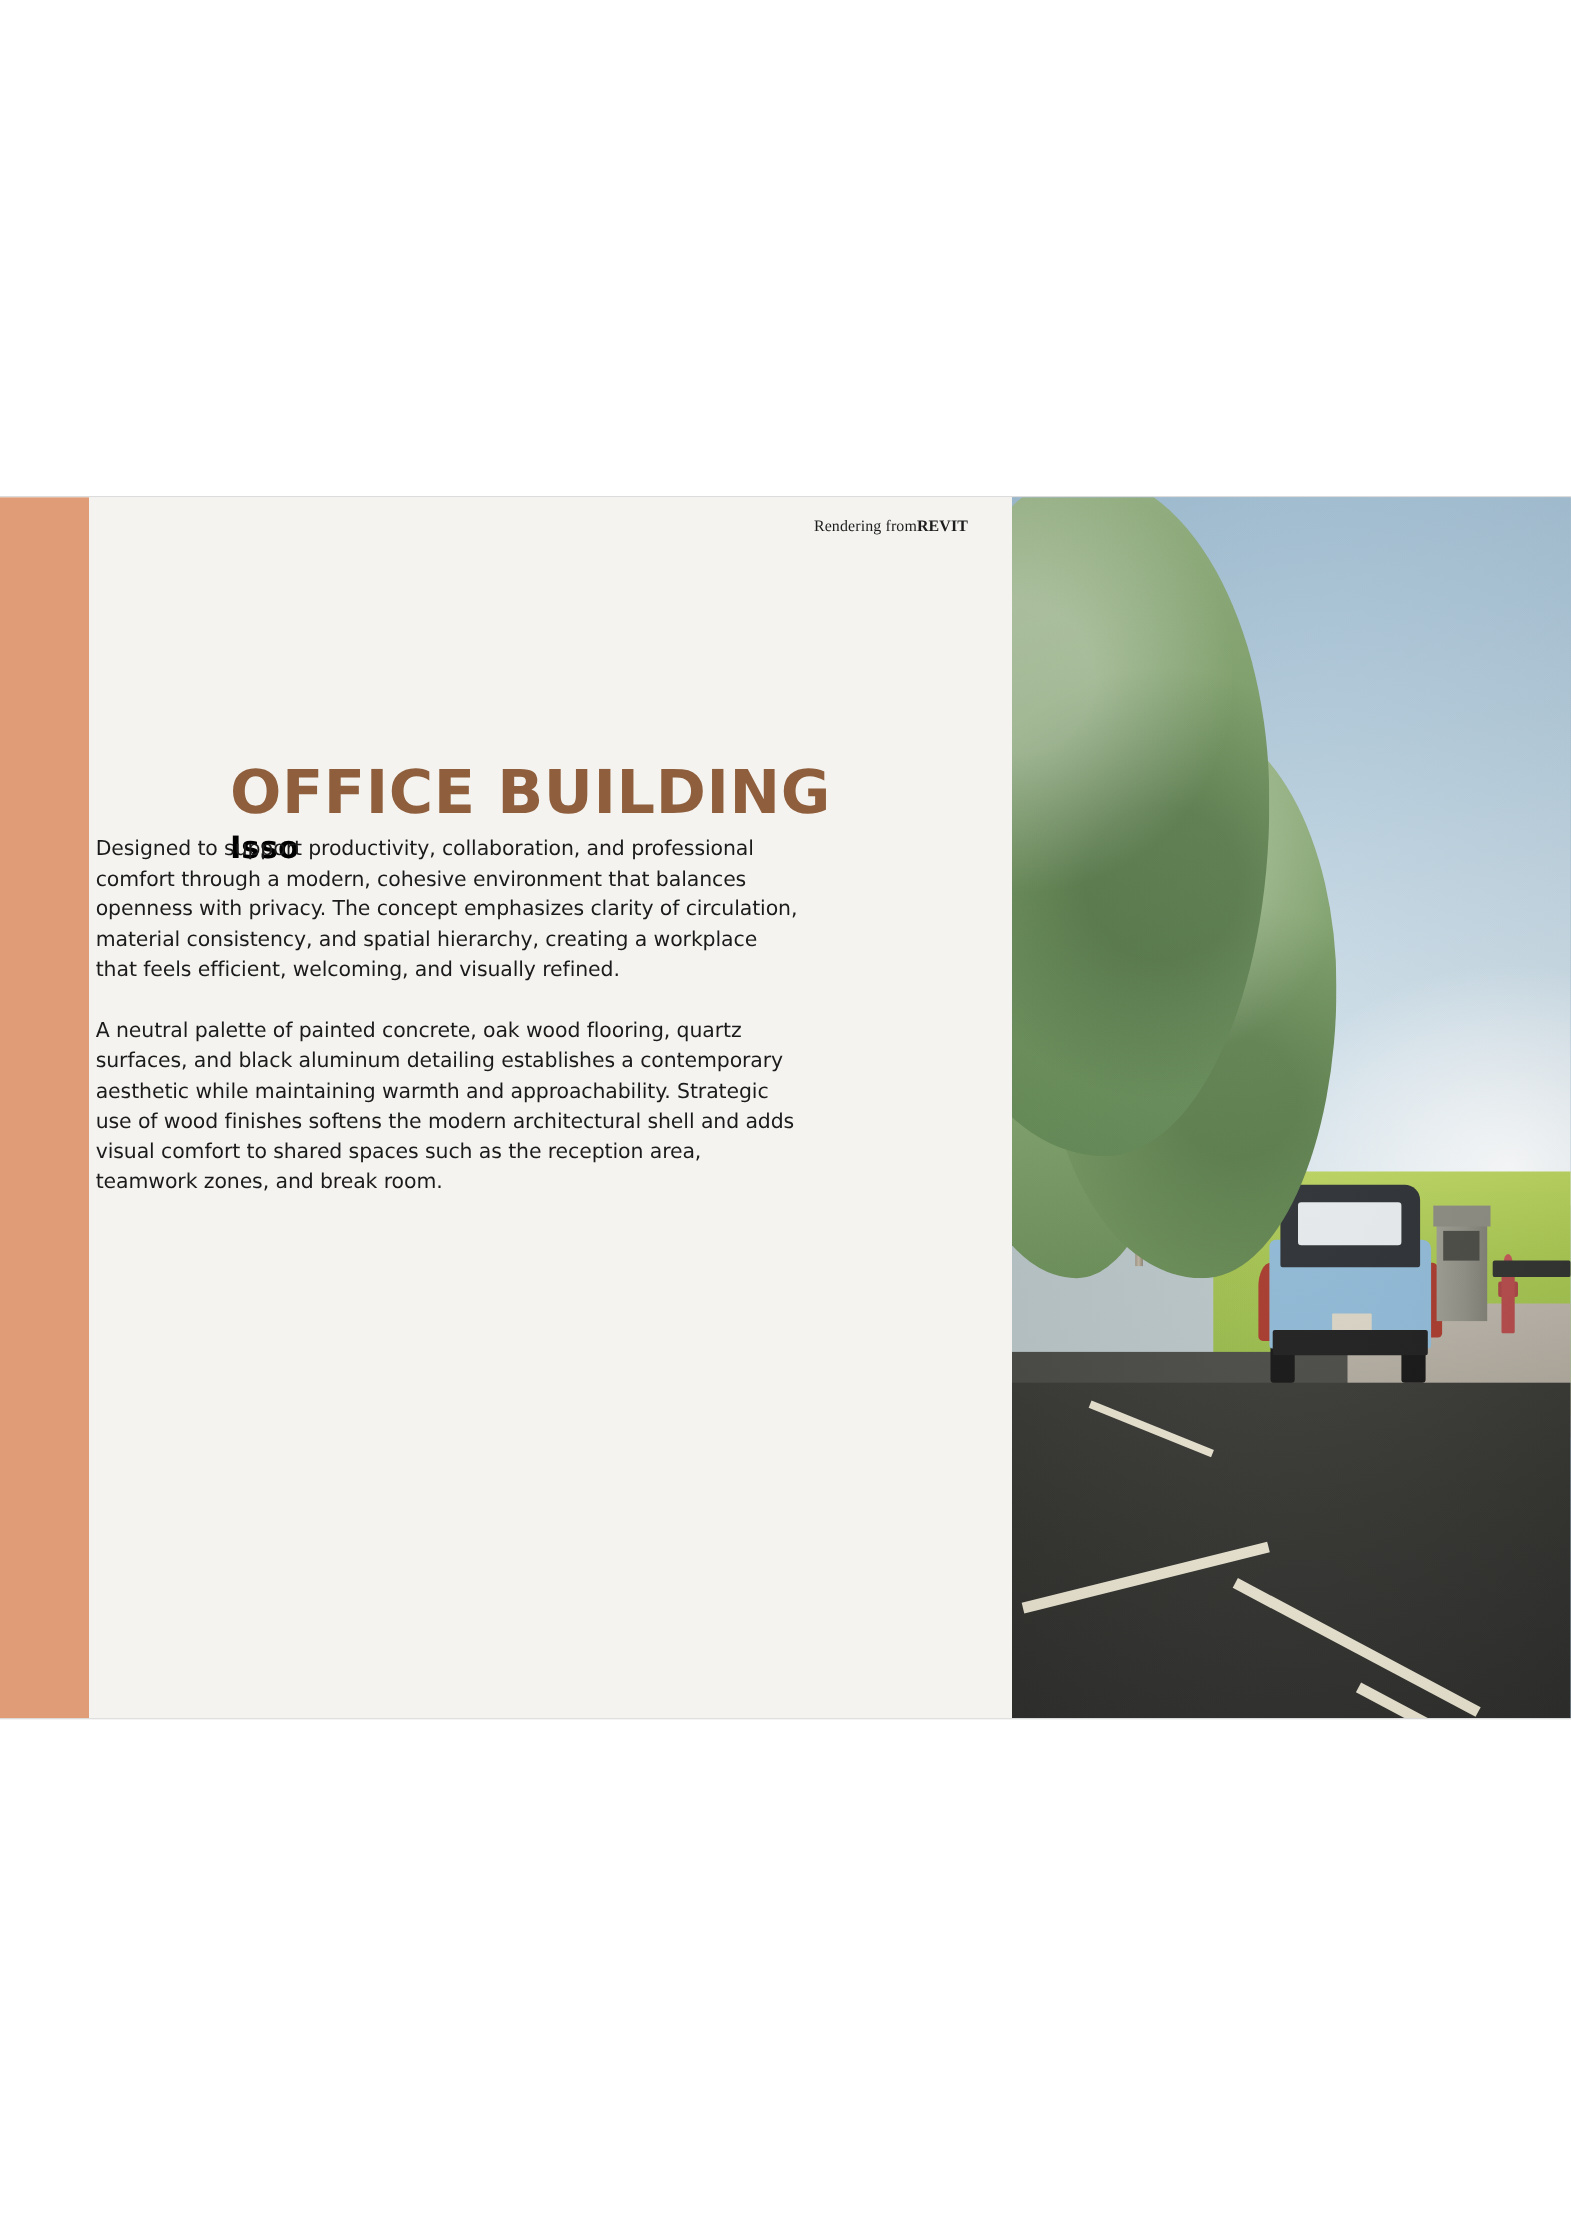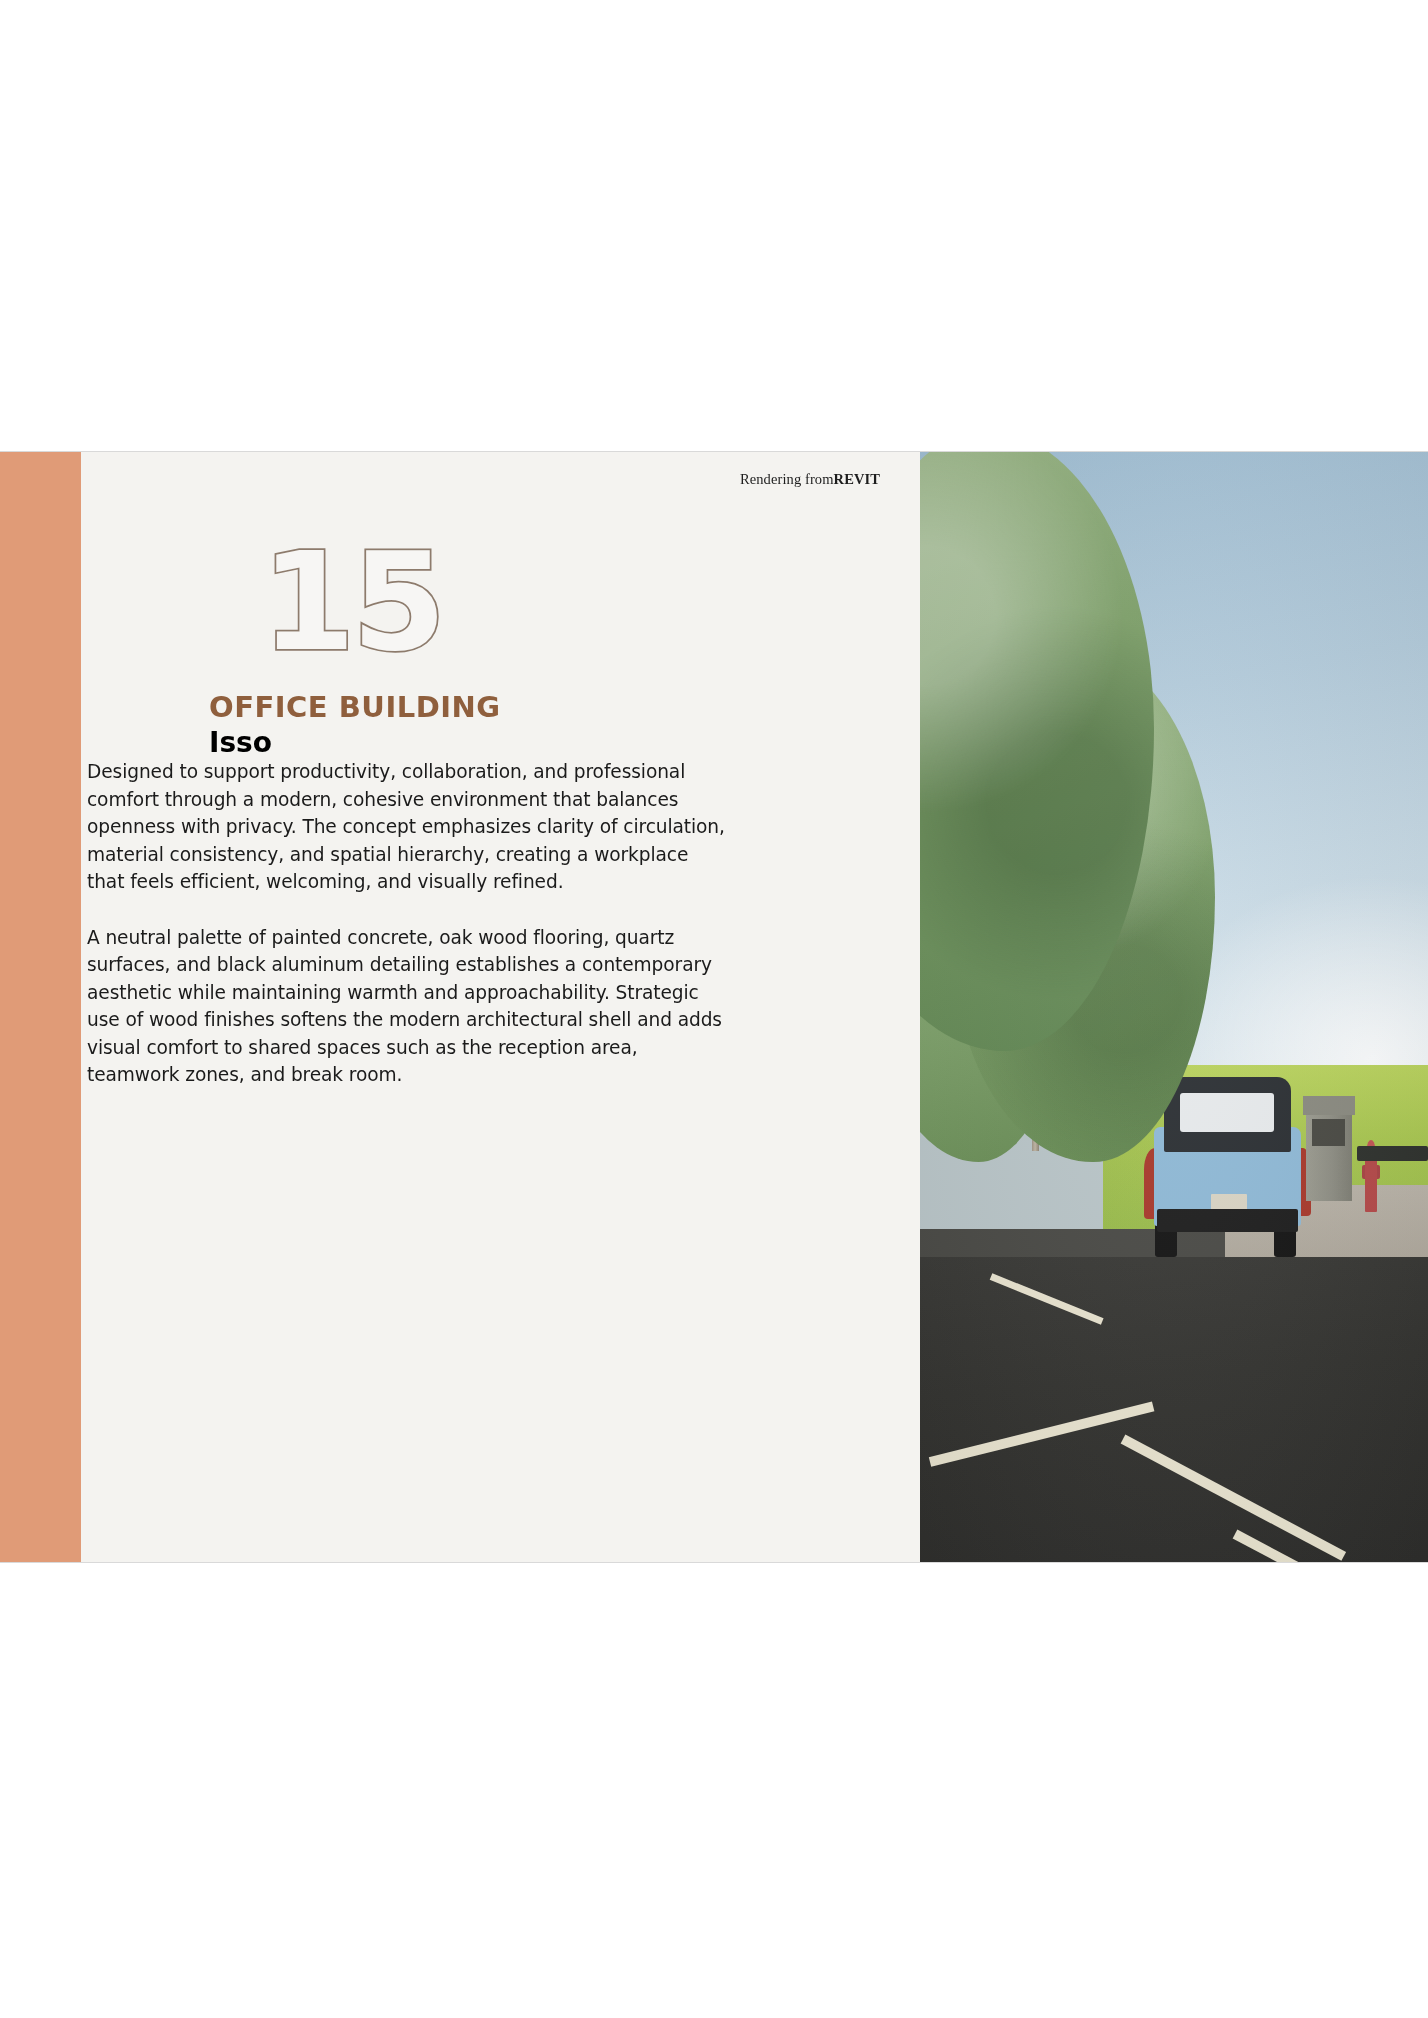--- a/index.html
+++ b/index.html
@@ -75,21 +75,21 @@
   }
 
   
   #title-block {
     position: absolute;
     left: 128px;
     top: 240px;
   }
   #main-title {
     font-family: "DejaVu Sans", sans-serif;
-    font-size: 29px;
+    font-size: 55px;
     font-weight: bold;
     letter-spacing: 0.5px;
     color: #8f5f3d;
     line-height: 1.05;
     margin: 0;
   }
   #sub-title {
     font-family: "DejaVu Sans", sans-serif;
     font-size: 28px;
     font-weight: bold;
@@ -301,21 +301,20 @@
 <div id="slide-card">
 
   <div id="accent-bar"></div>
 
   <div id="text-column">
 
     <div id="rendering-label">
       <span>Rendering from</span><span class="bold-part">REVIT</span>
     </div>
 
-    <div id="chapter-number">15</div>
 
     <div id="title-block">
       <h1 id="main-title">OFFICE BUILDING</h1>
       <h2 id="sub-title">Isso</h2>
     </div>
 
     <div id="body-text">
       <p>Designed to support productivity, collaboration, and professional comfort through a modern, cohesive environment that balances openness with privacy. The concept emphasizes clarity of circulation, material consistency, and spatial hierarchy, creating a workplace that feels efficient, welcoming, and visually refined.</p>
       <p>A neutral palette of painted concrete, oak wood flooring, quartz surfaces, and black aluminum detailing establishes a contemporary aesthetic while maintaining warmth and approachability. Strategic use of wood finishes softens the modern architectural shell and adds visual comfort to shared spaces such as the reception area, teamwork zones, and break room.</p>
     </div>

